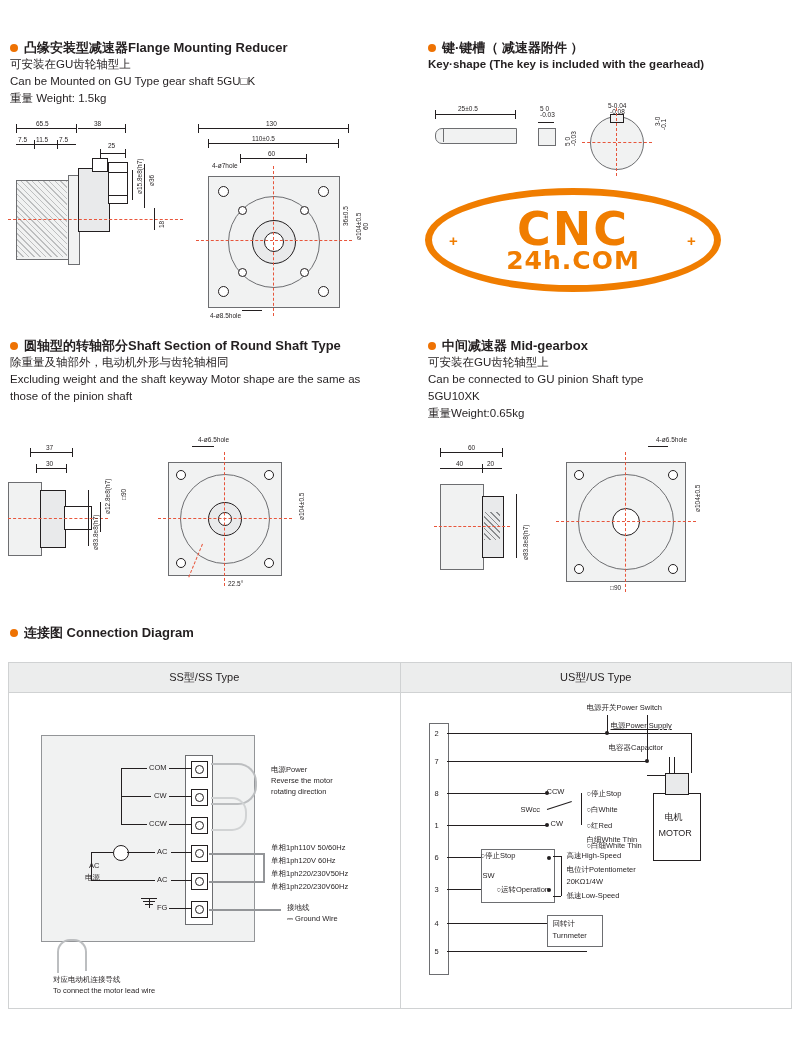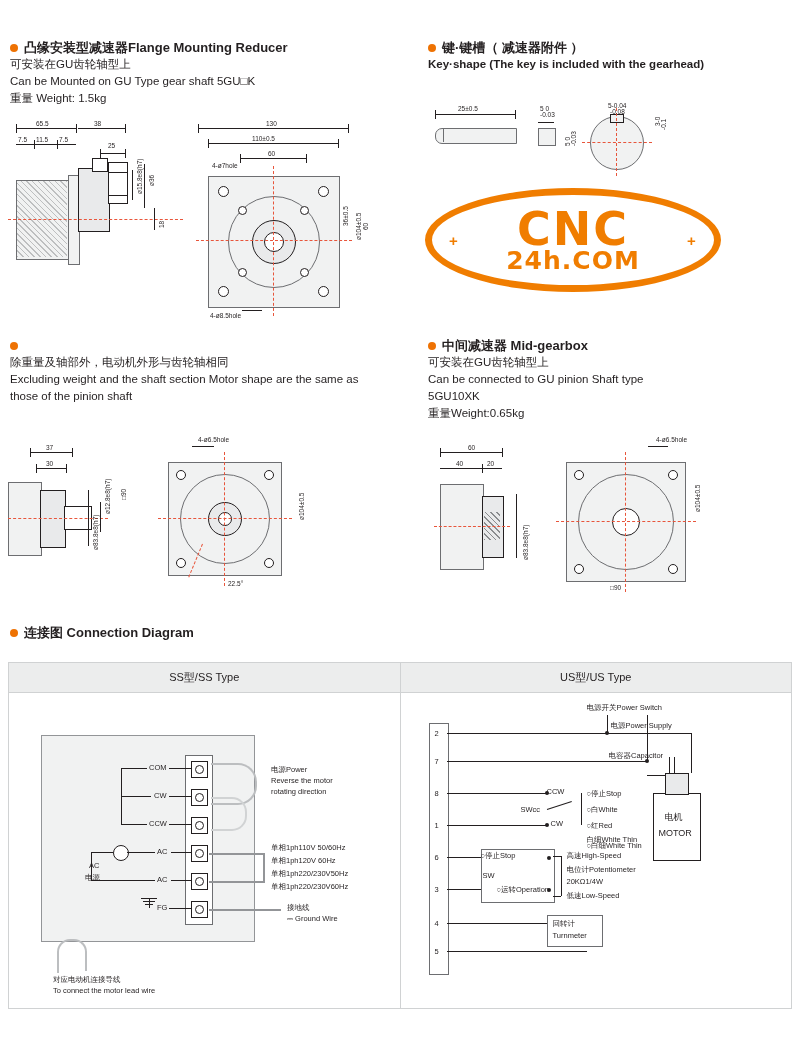--- a/index.html
+++ b/index.html
@@ -189,23 +189,23 @@
 
   <div class="logo-wrap">
     <div class="logo-ell"></div>
     <div class="logo-cnc">CNC</div>
     <div class="logo-24h">24h.COM</div>
     <div class="logo-plus" style="left:24px;top:44px;">+</div>
     <div class="logo-plus" style="left:262px;top:44px;">+</div>
   </div>
 
   <div class="blk" style="left:10px;top:338px;width:400px;">
-    <div class="sec-title"><span class="bullet"></span></div>
+    <div class="sec-title"><span class="bullet"></span><span>圆轴型的转轴部分Shaft Section of Round Shaft Type</span></div>
     <div class="sub">除重量及轴部外，电动机外形与齿轮轴相同</div>
-    <div class="sub">Excluding weight and the shaft section Motor shape are the same as</div>
+    <div class="sub">Excluding weight and the shaft keyway Motor shape are the same as</div>
     <div class="sub">those of the pinion shaft</div>
   </div>
 
   <div class="dw" style="left:8px;top:440px;width:160px;height:130px;">
     <div class="ln hl" style="left:22px;top:12px;width:42px;"></div>
     <div class="ln vl" style="left:22px;top:8px;height:9px;"></div>
     <div class="ln vl" style="left:64px;top:8px;height:9px;"></div>
     <div class="dim" style="left:38px;top:4px;">37</div>
     <div class="ln hl" style="left:28px;top:28px;width:30px;"></div>
     <div class="ln vl" style="left:28px;top:24px;height:9px;"></div>
@@ -380,22 +380,22 @@
         <div class="wire" style="left:46px;top:164px;width:48px;"></div>
         <div class="wire" style="left:46px;top:196px;width:48px;"></div>
         <div class="wire" style="left:46px;top:230px;width:140px;"></div>
         <div class="wire" style="left:46px;top:258px;width:140px;"></div>
 
         <div class="wirev" style="left:206px;top:22px;height:18px;"></div>
         <div class="wirev" style="left:246px;top:22px;height:46px;"></div>
         <div class="dot" style="left:204px;top:38px;"></div>
         <div class="dot" style="left:244px;top:66px;"></div>
         <div class="lbl" style="left:186px;top:10px;">电源开关Power Switch</div>
-        <div class="lbl" style="left:210px;top:28px;">电源Power Supply</div>
-        <div class="lbl" style="left:208px;top:58px;">电容器Capacitor</div>
+        <div class="lbl" style="left:210px;top:28px;text-decoration:underline;">电源Power Supply</div>
+        <div class="lbl" style="left:208px;top:50px;">电容器Capacitor</div>
 
         <div class="wire" style="left:246px;top:82px;width:22px;"></div>
         <div class="wirev" style="left:268px;top:64px;height:34px;"></div>
         <div class="wirev" style="left:273px;top:64px;height:34px;"></div>
 
         <div class="lbl" style="left:146px;top:94px;">CCW</div>
         <div class="lbl" style="left:150px;top:126px;">CW</div>
         <div class="lbl" style="left:120px;top:112px;">SWcc</div>
         <div class="dot" style="left:144px;top:98px;"></div>
         <div class="dot" style="left:144px;top:130px;"></div>

